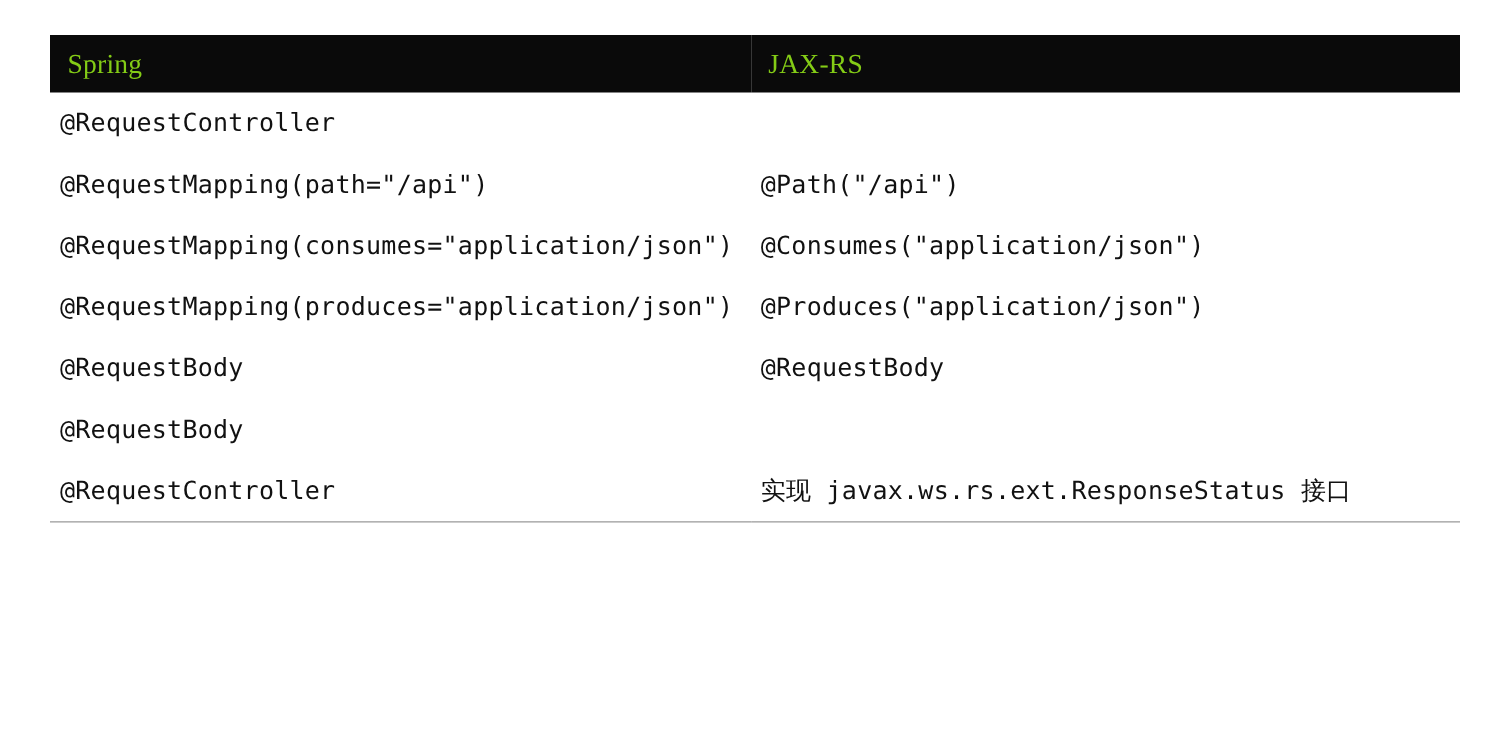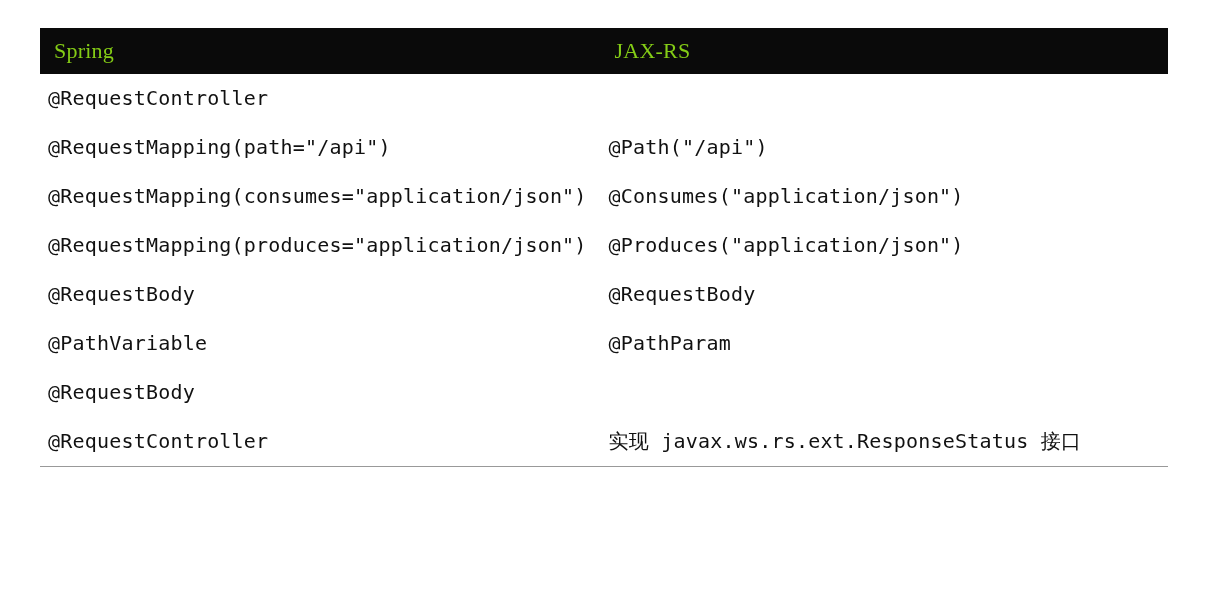--- a/index.html
+++ b/index.html
@@ -70,24 +70,20 @@
     </tr>
     <tr>
       <td>@RequestMapping(produces="application/json")</td>
       <td>@Produces("application/json")</td>
     </tr>
     <tr>
       <td>@RequestBody</td>
       <td>@RequestBody</td>
     </tr>
     <tr>
-      <td>@PathVariable</td>
-      <td>@PathParam</td>
-    </tr>
-    <tr>
       <td>@RequestBody</td>
       <td></td>
     </tr>
     <tr>
       <td>@RequestController</td>
       <td>实现 javax.ws.rs.ext.ResponseStatus 接口</td>
     </tr>
   </tbody>
 </table>
 

